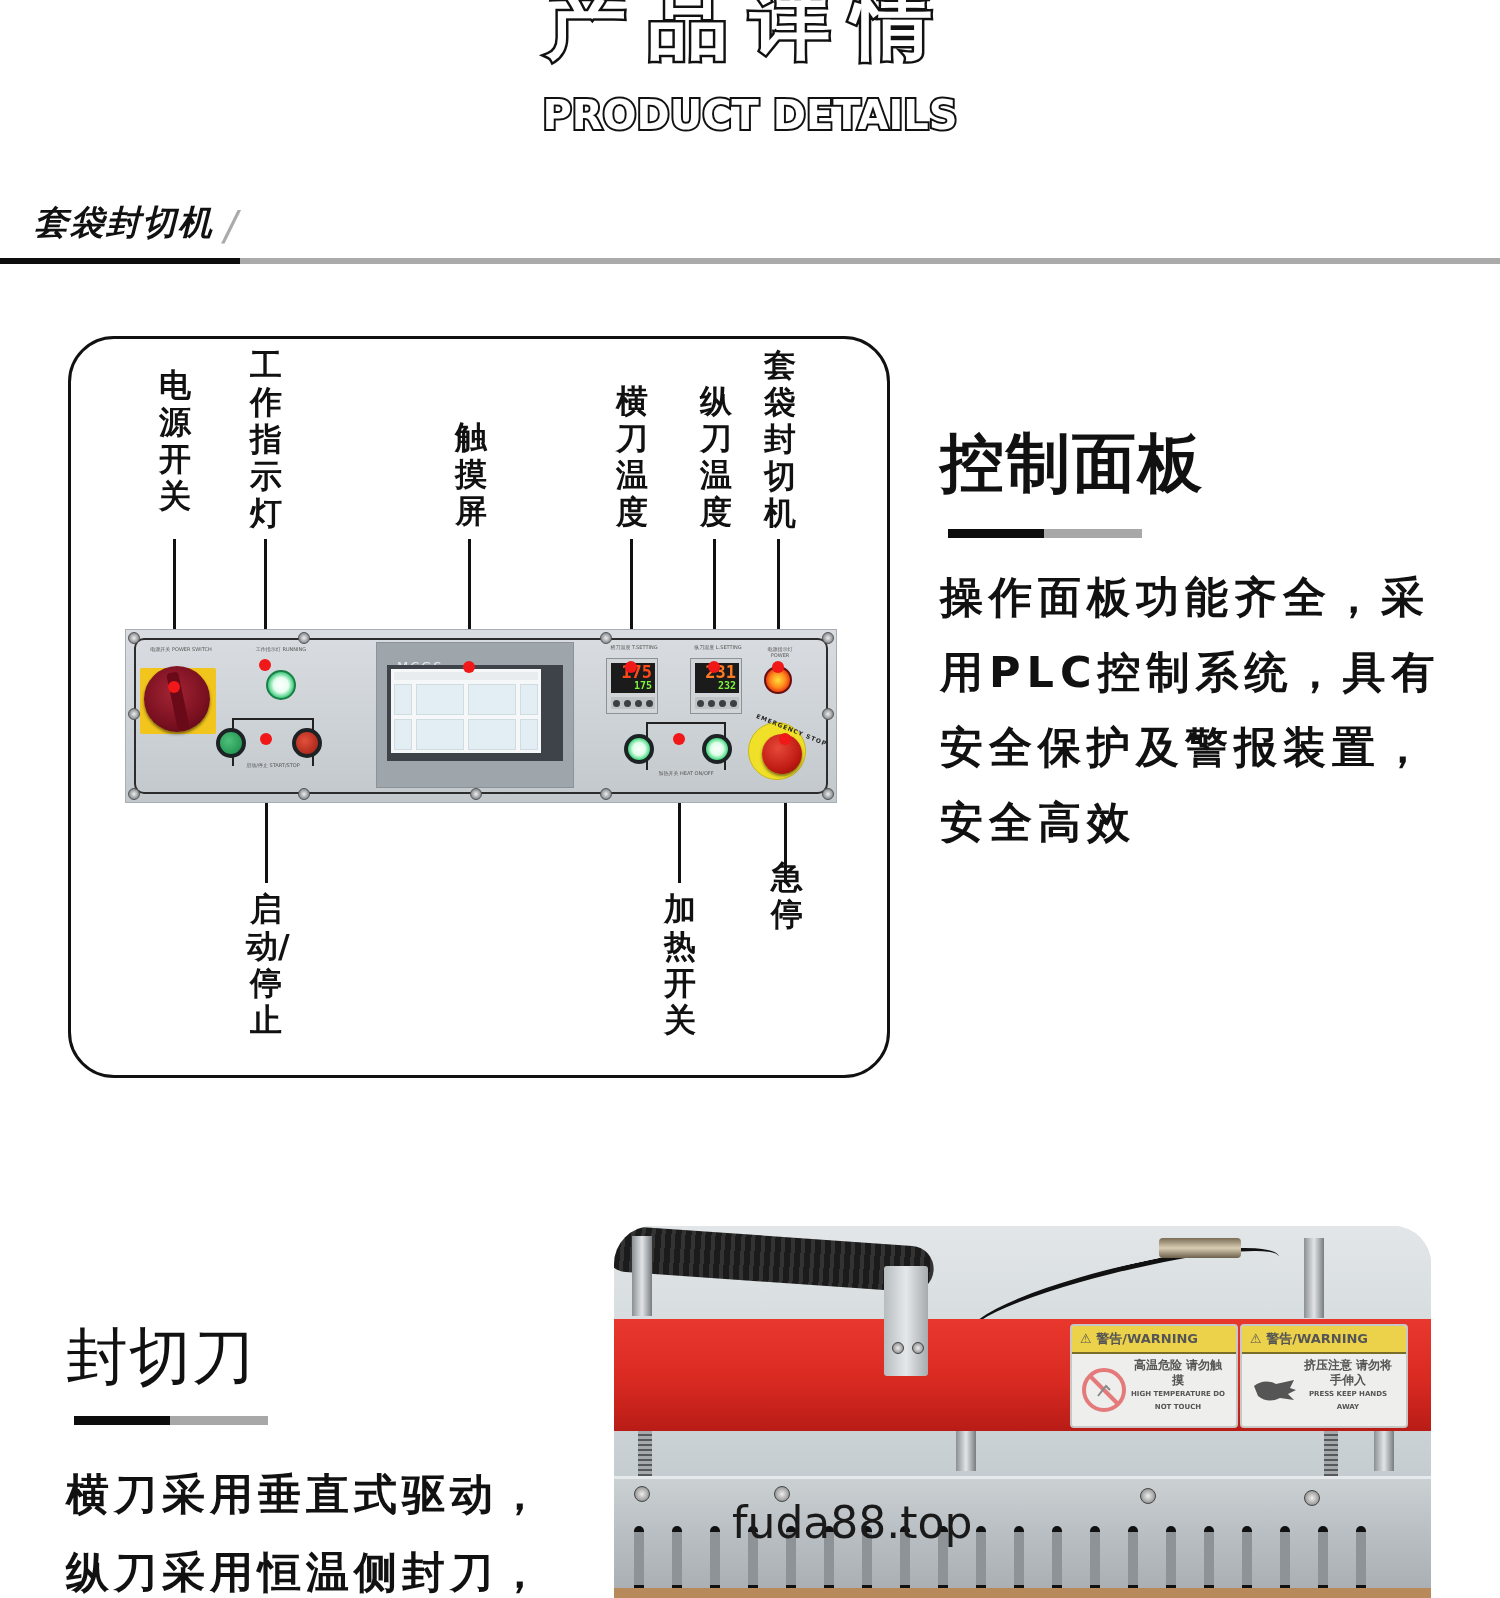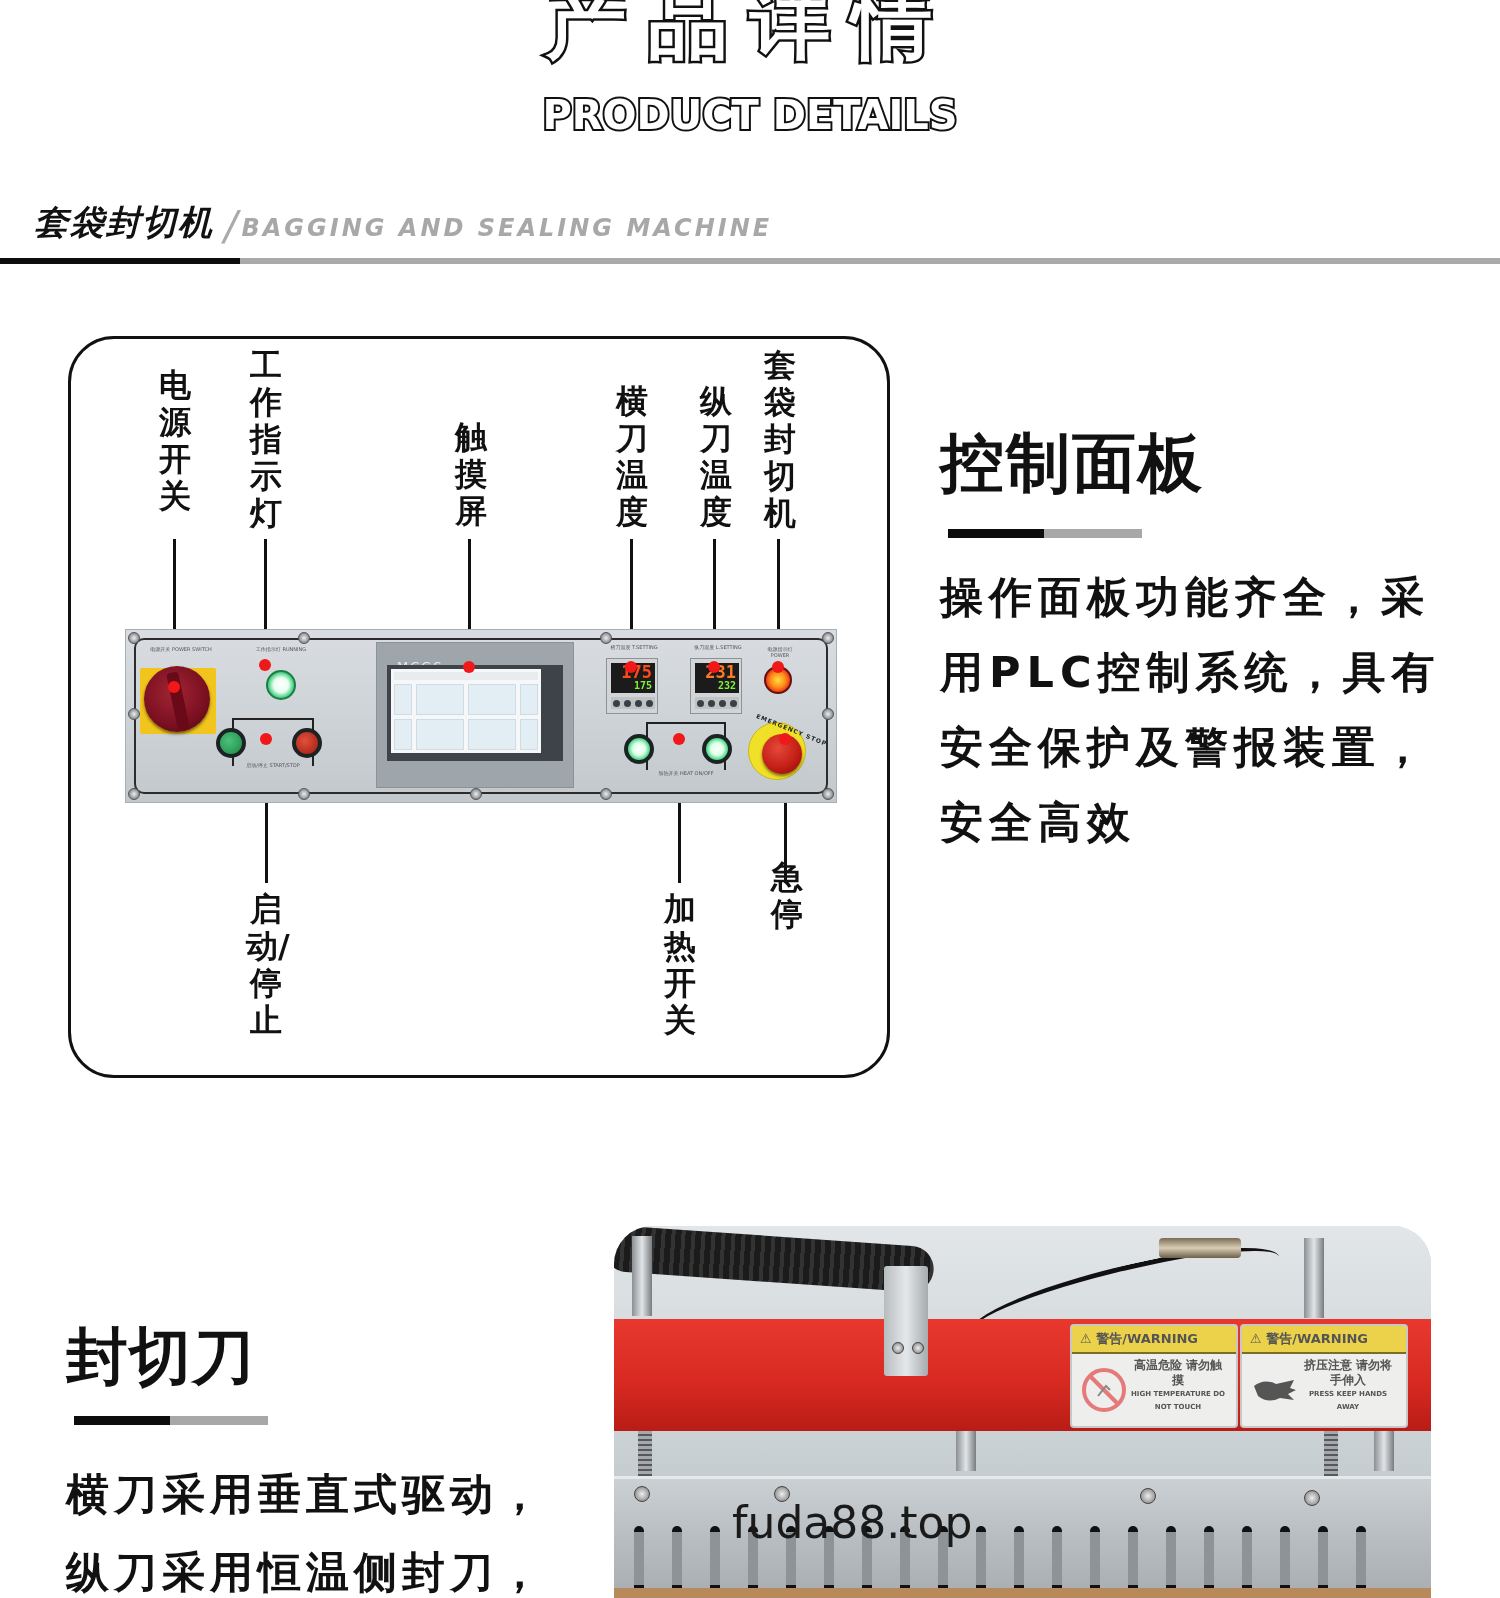--- a/index.html
+++ b/index.html
@@ -80,21 +80,21 @@
   .estop-text { position: absolute; font-size: 6px; font-weight: 700; color: #222; letter-spacing: 1px; }
   .estop-btn { position: absolute; width: 40px; height: 40px; border-radius: 50%; background: radial-gradient(circle at 40% 35%, #e64838 0%, #c01c14 60%, #7c0b07 100%); box-shadow: 0 2px 3px rgba(0,0,0,.5); }
 
   
   .cp-title { position: absolute; left: 940px; top: 420px; font-weight: 900; font-size: 64px; color: #111; letter-spacing: 2px; }
   .bar-dark { position: absolute; height: 9px; background: #0d0d0d; }
   .bar-light { position: absolute; height: 9px; background: #a8a8a8; }
   .cp-body { position: absolute; left: 940px; top: 560px; width: 520px; font-weight: 700; font-size: 43px; line-height: 75px; color: #111; letter-spacing: 6px; }
 
   
-  .sk-title { position: absolute; left: 66px; top: 1315px; font-weight: 700; font-size: 62px; color: #111; letter-spacing: 1px; }
+  .sk-title { position: absolute; left: 66px; top: 1315px; font-weight: 400; font-size: 62px; color: #111; letter-spacing: 1px; }
   .sk-body { position: absolute; left: 66px; top: 1455px; width: 520px; font-weight: 700; font-size: 43px; line-height: 78px; color: #111; letter-spacing: 5px; }
 
   .photo { position: absolute; left: 614px; top: 1226px; width: 817px; height: 372px; border-radius: 38px 38px 0 0; overflow: hidden; background: #cfd5d8; }
   .ph-bg { position: absolute; inset: 0; background: linear-gradient(180deg, #e2e6e8 0%, #c9d0d4 60%, #b6bdc2 100%); }
   .ph-hose { position: absolute; left: -10px; top: 10px; width: 330px; height: 46px; border-radius: 30px; background: repeating-linear-gradient(90deg, #1b1b1b 0 6px, #333 6px 10px); transform: rotate(4deg); }
   .ph-bracket { position: absolute; left: 270px; top: 40px; width: 44px; height: 110px; background: linear-gradient(90deg, #b7bcbf, #e5e8ea, #a6abae); border-radius: 3px; }
   .ph-cable { position: absolute; left: 350px; top: 40px; width: 320px; height: 60px; border-top: 5px solid #111; border-radius: 60% 40% 0 0; transform: rotate(-12deg); }
   .ph-sensor { position: absolute; left: 545px; top: 12px; width: 82px; height: 20px; background: linear-gradient(180deg, #7a6c55, #d9cdb4, #6d604c); border-radius: 4px; }
   .ph-redbar { position: absolute; left: 0; top: 93px; width: 817px; height: 112px; background: linear-gradient(180deg, #e8382e 0%, #d92a22 55%, #b81c16 100%); }
   .ph-bolt { position: absolute; width: 12px; height: 12px; border-radius: 50%; background: radial-gradient(circle, #eee, #777); border: 1px solid #444; }
@@ -113,21 +113,20 @@
 </style>
 </head>
 <body>
 
 <div class="hero-title">产品详情</div>
 <div class="hero-sub">PRODUCT DETAILS</div>
 
 <div class="section-head">
   <span class="zh">套袋封切机</span>
   <span class="slash">/</span>
-  <span class="en">BAGGING AND SEALING MACHINE</span>
 </div>
 <div class="rule dark"></div>
 <div class="rule light"></div>
 
 <div class="diagram">
 
   <div class="vlabel" style="left:84px; top:28px;">电源开关</div>
   <div class="vlabel" style="left:175px; top:8px;">工作指示灯</div>
   <div class="vlabel" style="left:380px; top:80px;">触摸屏</div>
   <div class="vlabel" style="left:541px; top:44px;">横刀温度</div>

